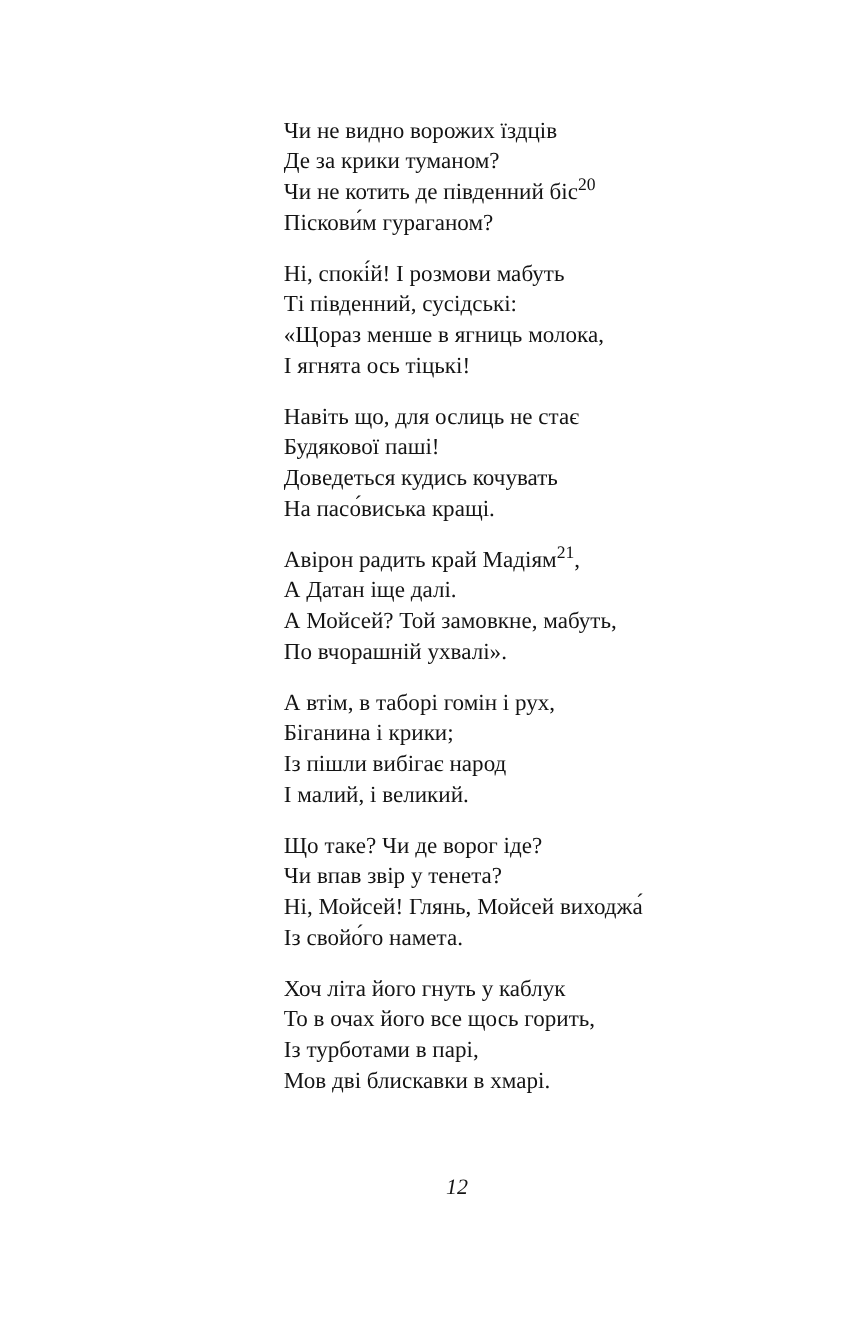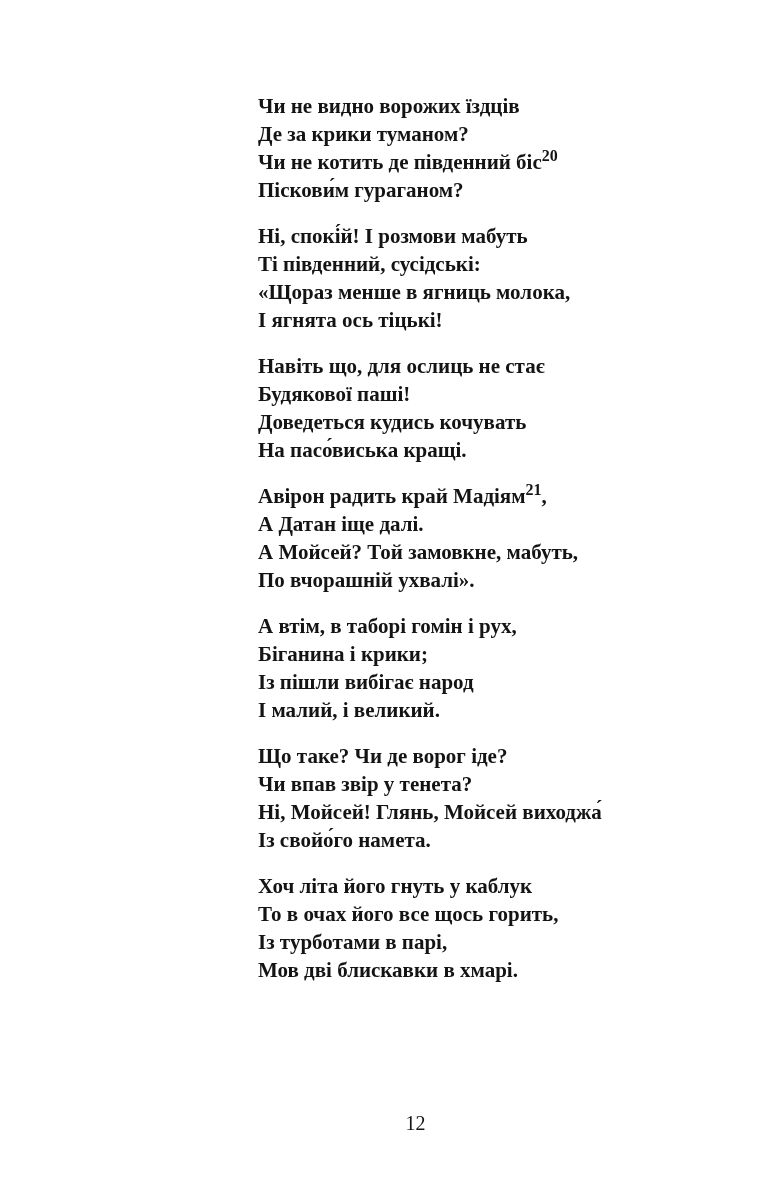--- a/index.html
+++ b/index.html
@@ -22,39 +22,38 @@
   }
   .poem {
     position: absolute;
     left: 258px;
     top: 88px;
     font-size: 21px;
     line-height: 28px;
     white-space: nowrap;
   }
   .stanza {
-    margin: 4px 0 18px 0;
-    font-weight: bold;
+    margin: 16px 0 18px 0;
   }
   .line {
     height: 28px;
   }
   sup.fnref {
     font-size: 16px;
     line-height: 0;
     vertical-align: super;
   }
   .page-number {
     position: absolute;
     left: 258px;
     width: 315px;
     top: 1068px;
     text-align: center;
     font-size: 20px;
-    margin-top: 44px;
+    font-style: italic;
   }
 </style>
 </head>
 <body>
 
 <div class="page">
   <div class="poem">
       <div class="stanza">
         <div class="line">Чи не видно ворожих їздців</div>
         <div class="line">Де за крики туманом?</div>

